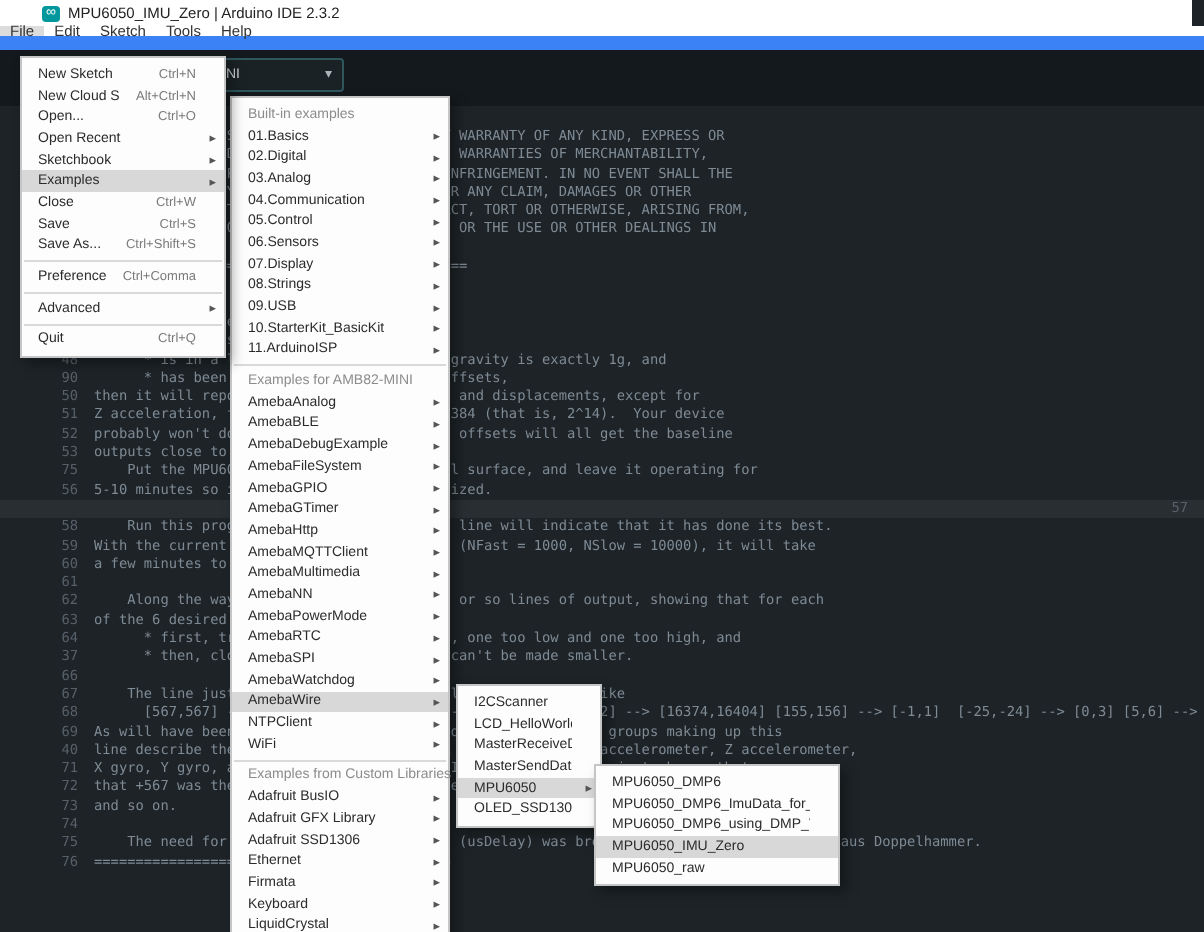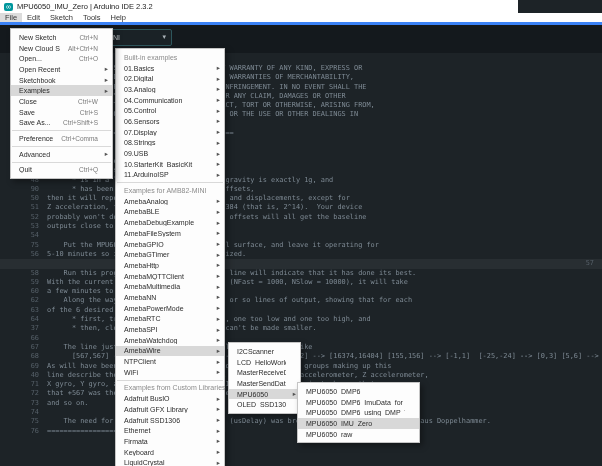--- a/index.html
+++ b/index.html
@@ -1,26 +1,26 @@
 <!DOCTYPE html>
 <html><head>
 <meta charset="utf-8">
 <style>
   html,body{margin:0;padding:0;}
   body{width:602px;height:466px;position:relative;overflow:hidden;
        font-family:"Liberation Sans",sans-serif;background:#1d2327;}
 
   
-  .titlebar{position:absolute;left:0;top:0;width:518px;height:13px;background:#ffffff;
-            display:flex;align-items:center;gap:4px;padding-left:4px;box-sizing:border-box;}
+  .titlebar{position:absolute;left:0;top:0;width:596px;height:13px;background:#ffffff;
+            display:flex;align-items:center;gap:4px;padding-left:21px;box-sizing:border-box;}
   .appicon{width:9px;height:8px;background:#00979d;border-radius:2px;color:#fff;
            font-size:7px;line-height:8px;text-align:center;flex:0 0 auto;}
   .wtitle{font-size:7.5px;color:#222;}
   .menubar{position:absolute;left:0;top:13px;width:602px;height:12px;background:#ffffff;
-           display:flex;align-items:stretch;border-bottom:3px solid #3b82f6;box-sizing:border-box;}
+           display:flex;align-items:stretch;border-bottom:7px solid #3b82f6;box-sizing:border-box;}
   .mitem{font-size:7.5px;color:#333;padding:0 5px;display:flex;align-items:center;cursor:default;}
   .mitem.active{background:#dcdcdc;}
   .toolbar{position:absolute;left:0;top:25px;width:602px;height:28px;background:#14191d;}
   .boardsel{position:absolute;left:100px;top:4px;width:72px;height:17px;background:#1a2226;
             border:1px solid #2e565c;border-radius:2px;box-sizing:border-box;
             display:flex;align-items:center;color:#d0d5d9;font-size:7px;padding-left:10px;}
   .boardsel .caret{position:absolute;right:5px;top:3px;color:#aab3b8;font-size:7px;}
 
   
   .editor{position:absolute;left:0;top:53px;width:602px;height:413px;background:#1d2327;
@@ -64,27 +64,27 @@
     <div class="eline"><span class="gut">44</span><span class="code"></span></div>
     <div class="eline"><span class="gut">45</span><span class="code">  If an MPU6050</span></div>
     <div class="eline"><span class="gut">46</span><span class="code">      * is an ideal member of its tribe,</span></div>
     <div class="eline"><span class="gut">47</span><span class="code">      * is at rest in a neutral position,</span></div>
     <div class="eline"><span class="gut">48</span><span class="code">      * is in a location where the pull of gravity is exactly 1g, and</span></div>
     <div class="eline"><span class="gut">90</span><span class="code">      * has been well-calibrated with the offsets,</span></div>
     <div class="eline"><span class="gut">50</span><span class="code">then it will report 0 for all accelerations and displacements, except for</span></div>
     <div class="eline"><span class="gut">51</span><span class="code">Z acceleration, for which it will report 16384 (that is, 2^14).  Your device</span></div>
     <div class="eline"><span class="gut">52</span><span class="code">probably won't do quite this well, but good offsets will all get the baseline</span></div>
     <div class="eline"><span class="gut">53</span><span class="code">outputs close to these target values.</span></div>
-    <div class="eline"><span class="gut">54</span><span class="code"></span></div>
     <div class="eline"><span class="gut">75</span><span class="code">    Put the MPU6050 on a flat and horizontal surface, and leave it operating for</span></div>
     <div class="eline"><span class="gut">56</span><span class="code">5-10 minutes so its temperature gets stabilized.</span></div>
     <div class="eline cur"><span class="gut">57</span><span class="code"></span></div>
     <div class="eline"><span class="gut">58</span><span class="code">    Run this program.  A "----- done -----" line will indicate that it has done its best.</span></div>
     <div class="eline"><span class="gut">59</span><span class="code">With the current accuracy-related constants (NFast = 1000, NSlow = 10000), it will take</span></div>
     <div class="eline"><span class="gut">60</span><span class="code">a few minutes to get there.</span></div>
+    <div class="eline"><span class="gut">61</span><span class="code"></span></div>
     <div class="eline"><span class="gut">62</span><span class="code">    Along the way, it will generate a dozen or so lines of output, showing that for each</span></div>
     <div class="eline"><span class="gut">63</span><span class="code">of the 6 desired offsets, it is</span></div>
     <div class="eline"><span class="gut">64</span><span class="code">      * first, trying to find two estimates, one too low and one too high, and</span></div>
     <div class="eline"><span class="gut">37</span><span class="code">      * then, closing in until the bracket can't be made smaller.</span></div>
     <div class="eline"><span class="gut">66</span><span class="code"></span></div>
     <div class="eline"><span class="gut">67</span><span class="code">    The line just above the "done" line will look something like</span></div>
     <div class="eline"><span class="gut">68</span><span class="code">      [567,567] --&gt; [-1,2]  [-2223,-2223] --&gt; [0,1] [1131,1132] --&gt; [16374,16404] [155,156] --&gt; [-1,1]  [-25,-24] --&gt; [0,3] [5,6] --&gt; [0,4]</span></div>
     <div class="eline"><span class="gut">69</span><span class="code">As will have been shown in interspersed header lines, the six groups making up this</span></div>
     <div class="eline"><span class="gut">40</span><span class="code">line describe the optimum offsets for the X accelerometer, Y accelerometer, Z accelerometer,</span></div>
     <div class="eline"><span class="gut">71</span><span class="code">X gyro, Y gyro, and Z gyro, respectively.  In the sample shown just above, that means</span></div>

